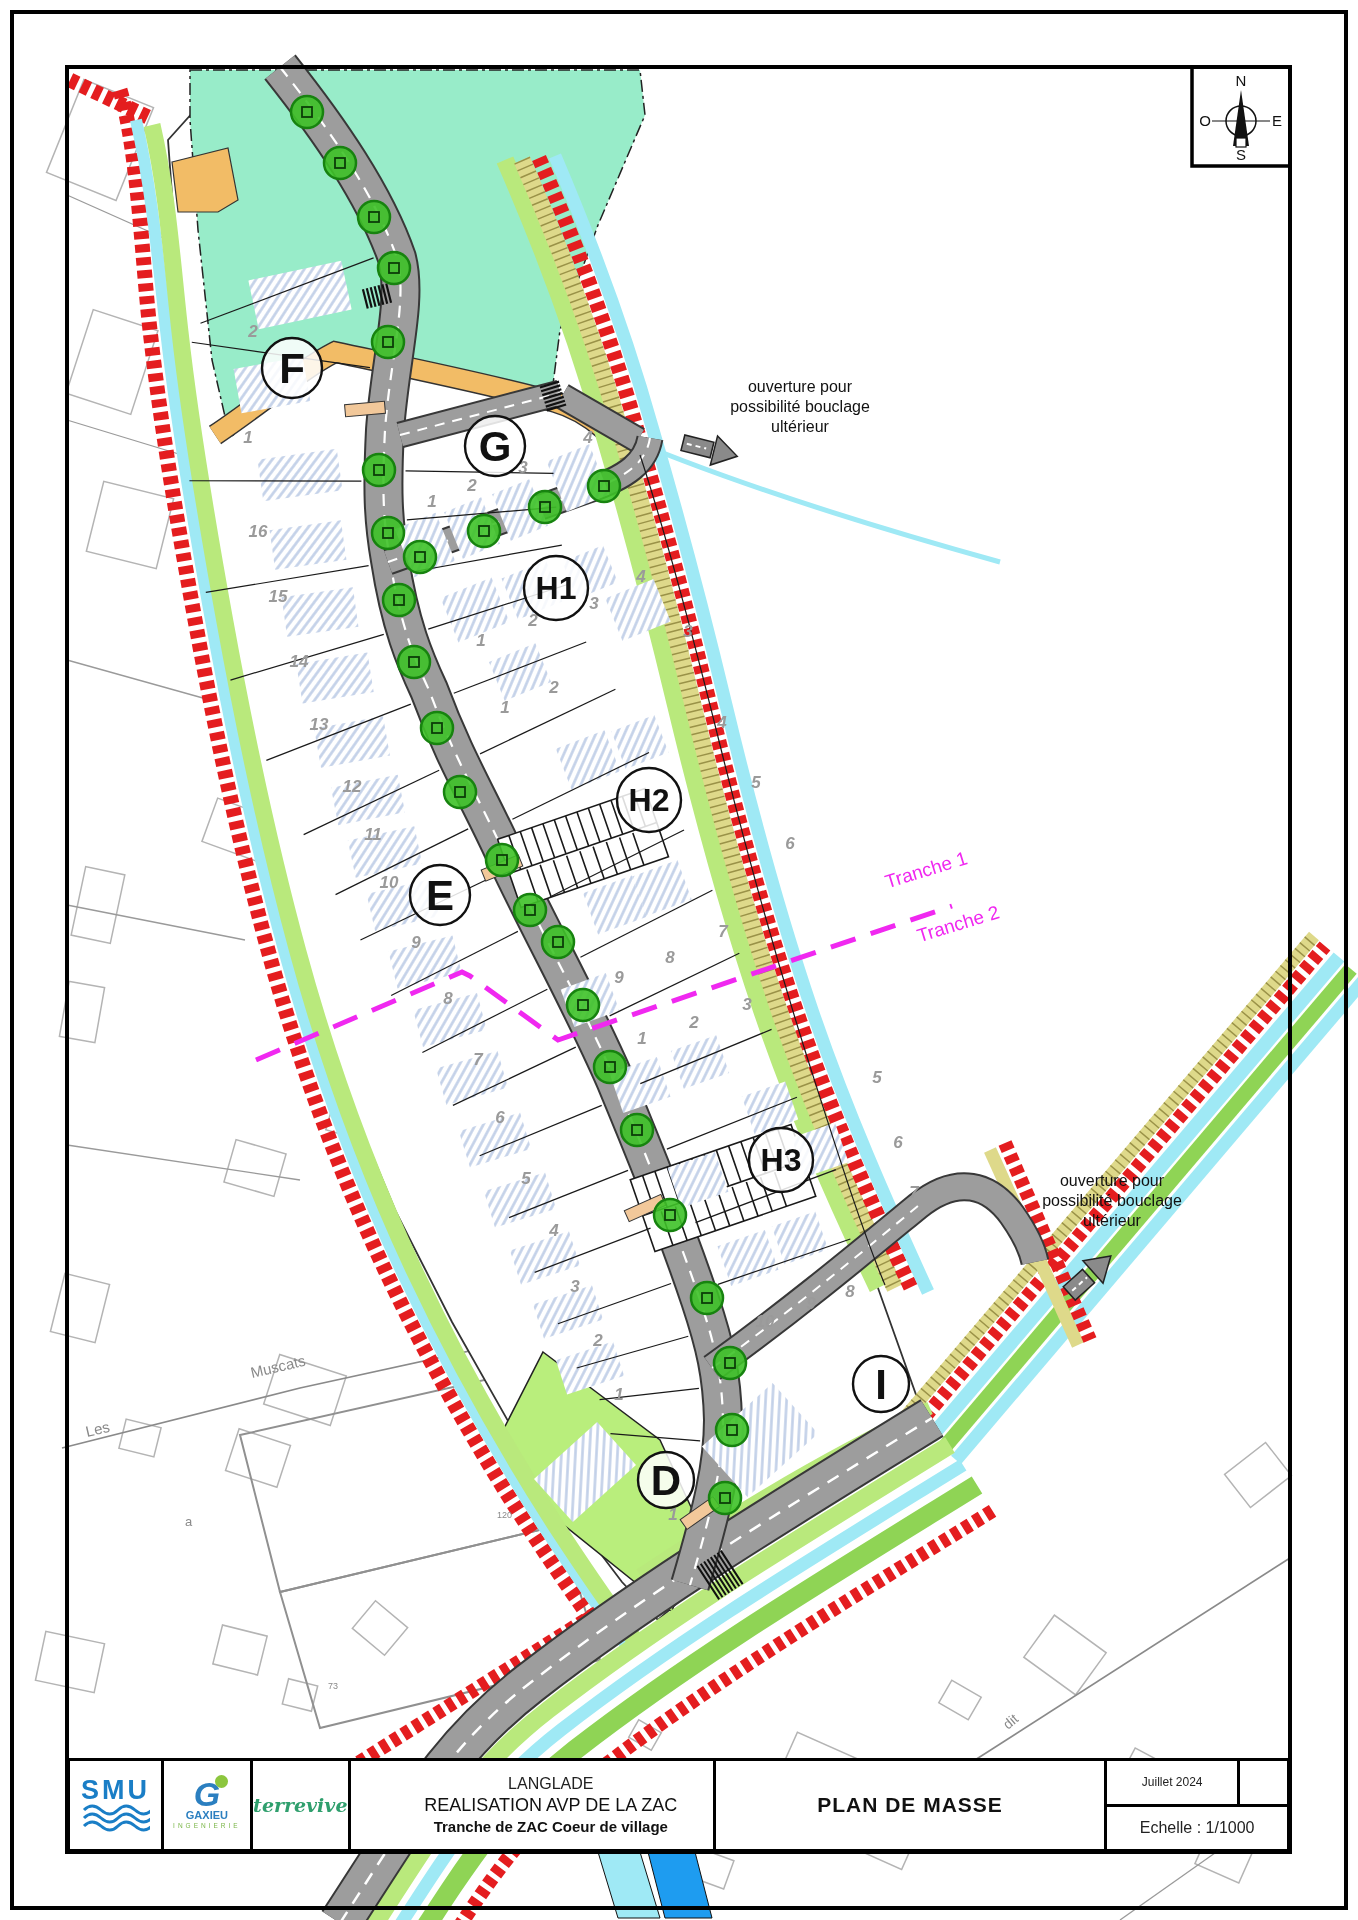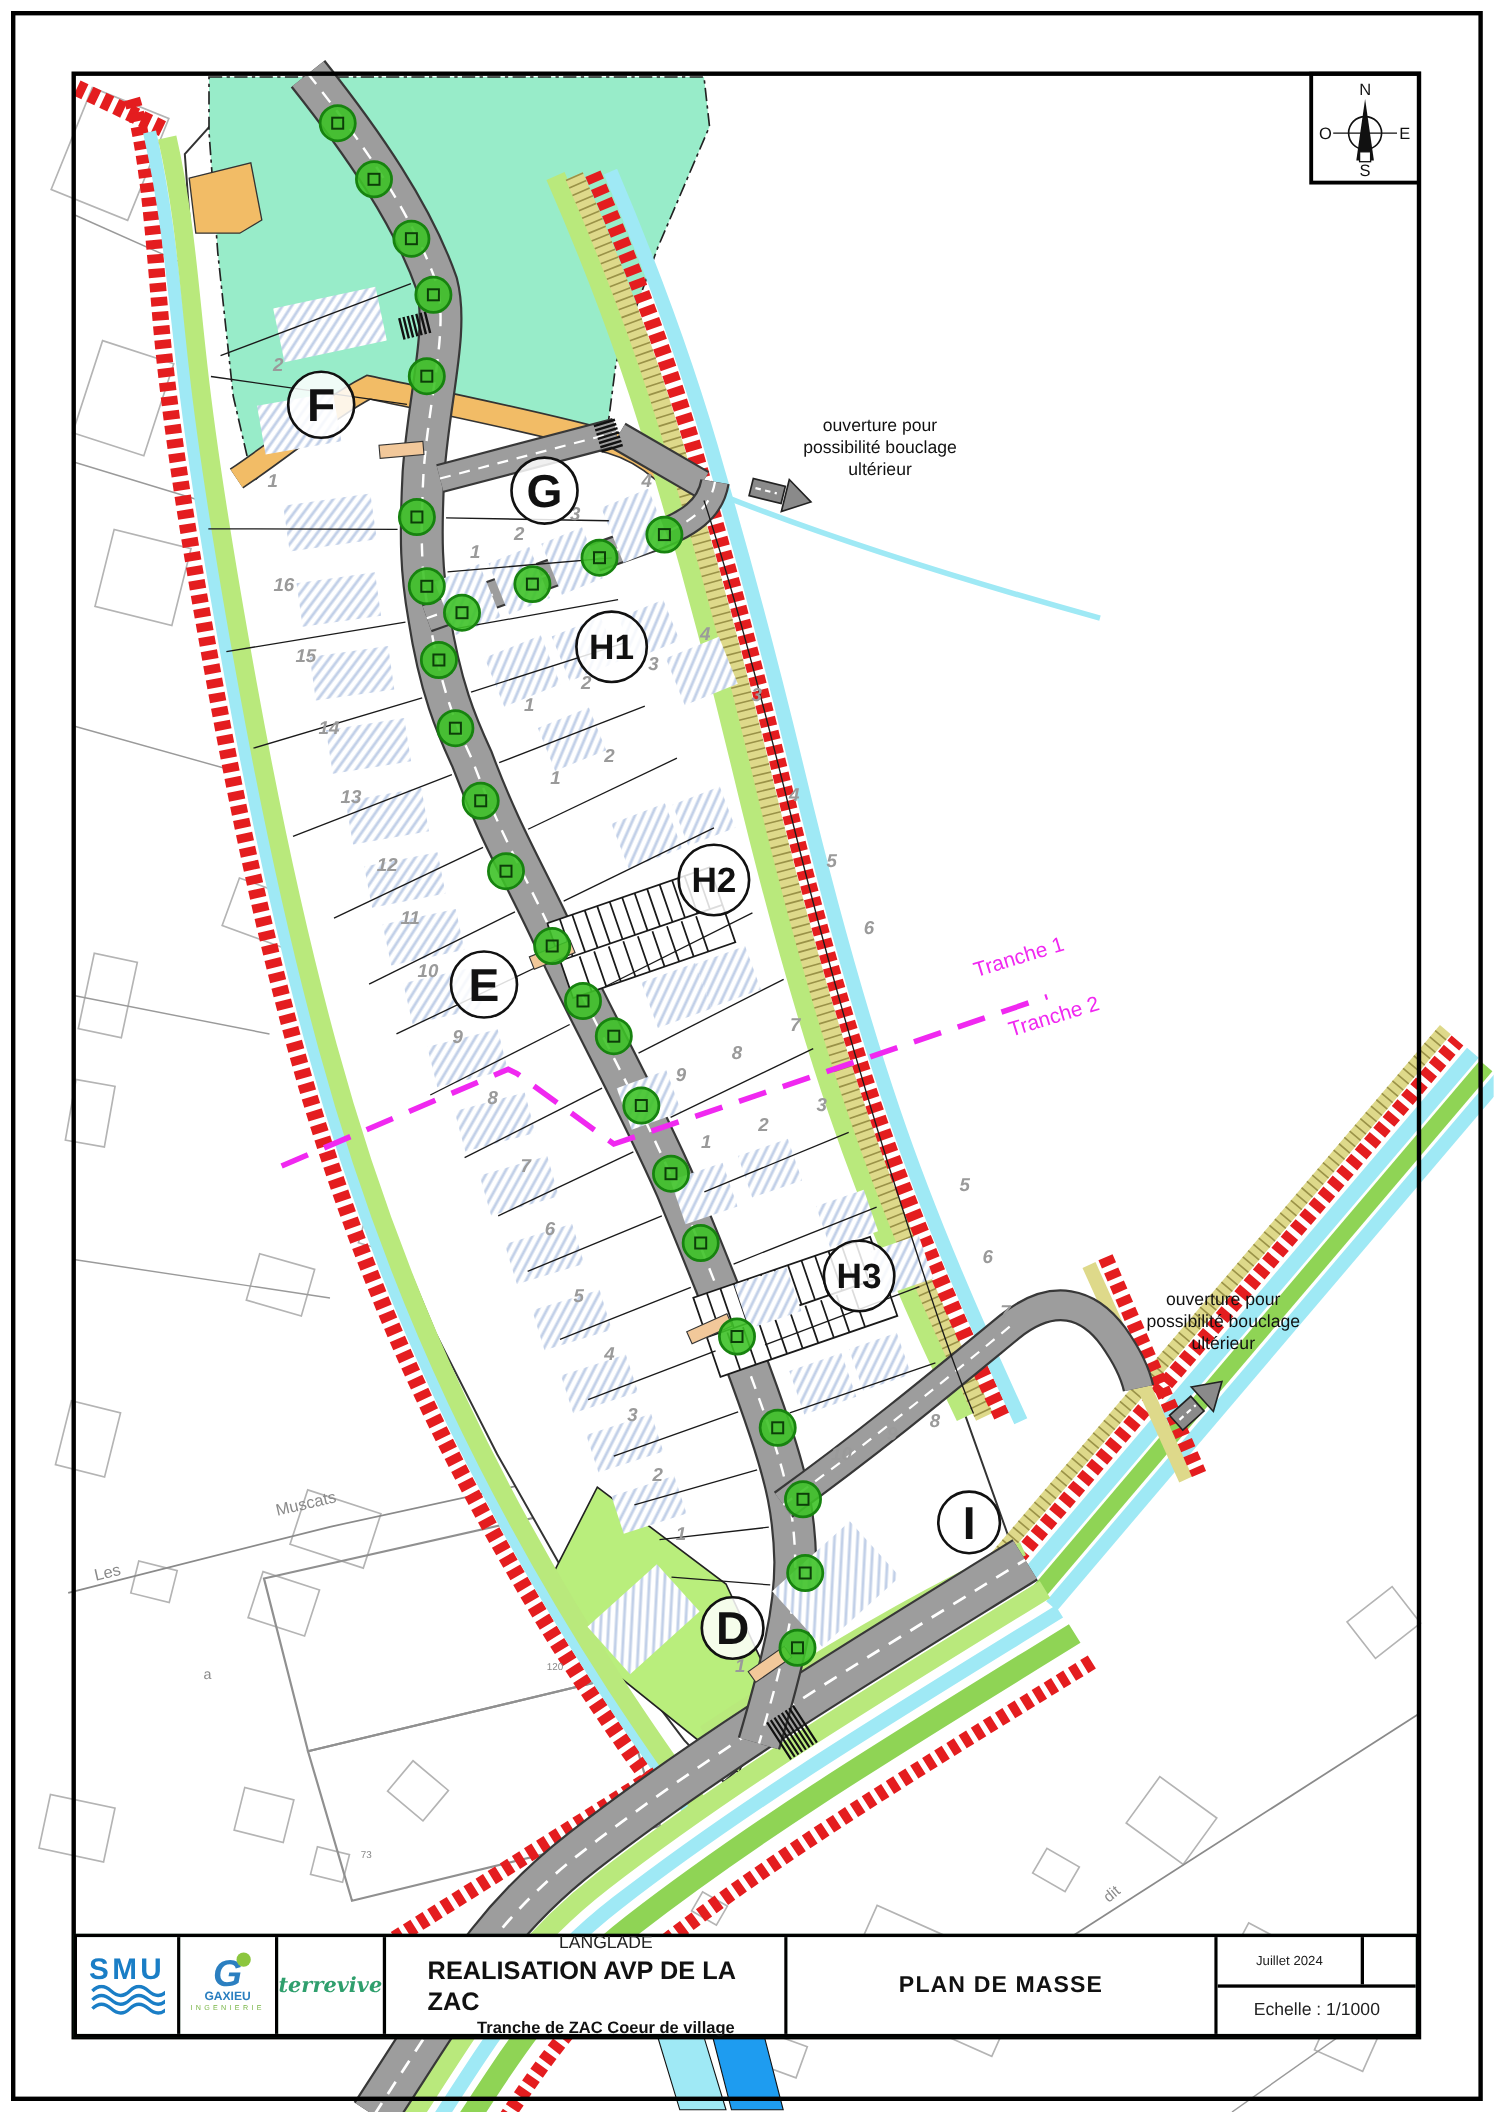--- a/index.html
+++ b/index.html
@@ -17,21 +17,21 @@
   .c-ter{width:99px;}
   .c-title{width:369px;padding-left:38px;}
   .c-plan{width:396px;}
   .c-info{width:182px;padding:0;justify-content:flex-start;}
   .smu-text{color:#1a7ec6;font-weight:bold;font-size:27px;letter-spacing:3px;line-height:1;}
   .gax-g{font-weight:bold;font-size:34px;line-height:.9;color:#2b7fc0;font-style:italic;}
   .gax-name{color:#2b7fc0;font-weight:bold;font-size:11px;line-height:1;}
   .gax-sub{color:#7ab648;font-size:6.5px;letter-spacing:3px;line-height:1.4;}
   .ter-text{color:#2f9f6d;font-weight:bold;font-style:italic;font-size:19px;font-family:"DejaVu Serif",serif;}
   .t-commune{font-size:16px;color:#222;line-height:1.25;}
-  .t-project{font-size:23px;font-weight:bold;color:#111;line-height:1.25;}
+  .t-project{font-size:18px;font-weight:normal;color:#111;line-height:1.25;}
   .t-dossier{font-size:15px;font-weight:bold;color:#111;line-height:1.3;}
   .t-plan{font-size:21px;font-weight:bold;color:#111;letter-spacing:1px;text-align:center;}
   .info-row1{box-sizing:border-box;height:47px;width:100%;display:flex;border-bottom:3px solid #000;}
   .info-date{box-sizing:border-box;width:133px;border-right:3px solid #000;display:flex;
     align-items:center;justify-content:center;font-size:12px;color:#222;}
   .info-empty{flex:1;}
   .info-row2{height:44px;width:100%;display:flex;align-items:center;justify-content:center;
     font-size:16px;color:#222;}
   text{font-family:"Liberation Sans",sans-serif;}
 </style>

